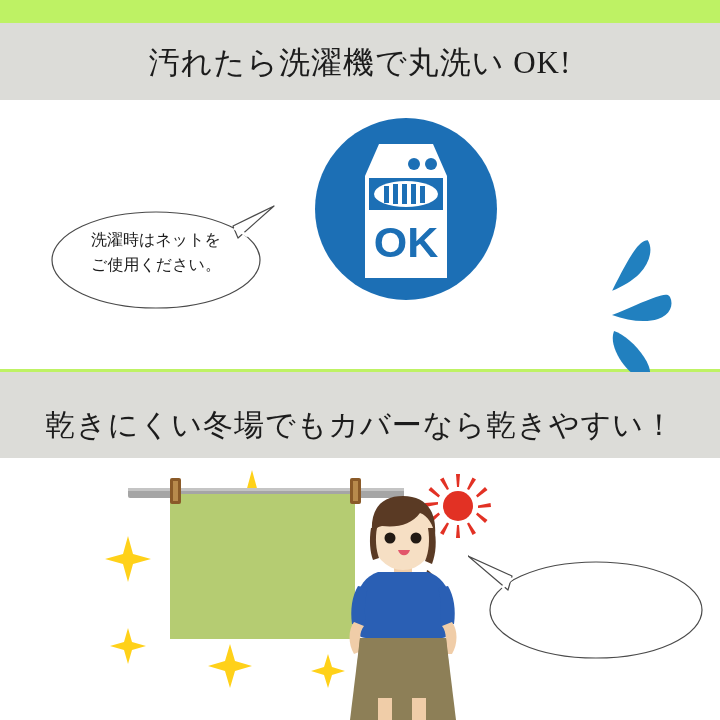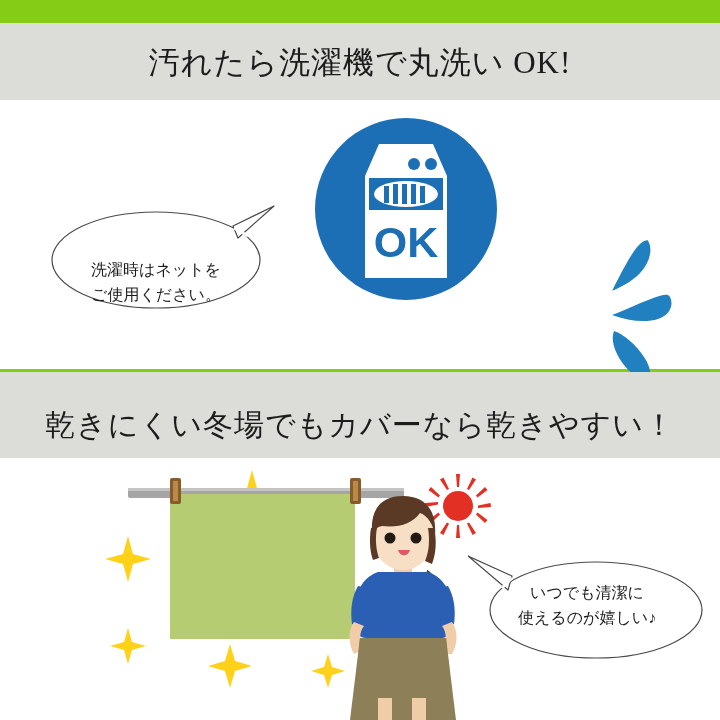--- a/index.html
+++ b/index.html
@@ -11,21 +11,21 @@
     height: 720px;
     background: #ffffff;
     font-family: "Liberation Serif", "DejaVu Serif", serif;
     overflow: hidden;
     position: relative;
   }
   .page {
     position: relative;
     width: 720px;
     height: 720px;
-    background: #84cc16;
+    background: #bef264;
     overflow: hidden;
   }
 
   
   .band {
     position: absolute;
     left: 0;
     width: 720px;
     background: #dcdcd8;
     display: flex;
@@ -100,21 +100,21 @@
     left: 0;
     top: 26px;
     width: 212px;
     text-align: center;
     font-family: "Liberation Sans", "DejaVu Sans", sans-serif;
     font-size: 16px;
     line-height: 25px;
     color: #1c1c1c;
     white-space: pre-line;
   }
-  #bubble-wash .bubble-text { left: 6px; top: 27px; width: 204px; margin-top: 30px; }
+  #bubble-wash .bubble-text { left: 6px; top: 27px; width: 204px; }
 
   
   #section-drying {
     position: absolute;
     left: 0;
     top: 458px;
     width: 720px;
     height: 262px;
     background: #ffffff;
     overflow: hidden;
@@ -280,17 +280,15 @@
       </g>
     </svg>
   </div>
 
   <div id="bubble-clean">
     <svg class="bubble-svg" width="240" height="116" viewBox="0 0 240 116">
       <ellipse cx="128" cy="62" rx="106" ry="48" fill="#ffffff" stroke="#4a4a4a" stroke-width="1.2"></ellipse>
       <path d="M44 28 L0 8 L40 42 Z" fill="#ffffff" stroke="#4a4a4a" stroke-width="1.2" stroke-linejoin="round"></path>
       <path d="M44 30 L34 40" stroke="#ffffff" stroke-width="3"></path>
     </svg>
-    <div class="bubble-text">いつでも清潔に
-使えるのが嬉しい♪</div>
   </div>
 
 </div>
 
 </body></html>

